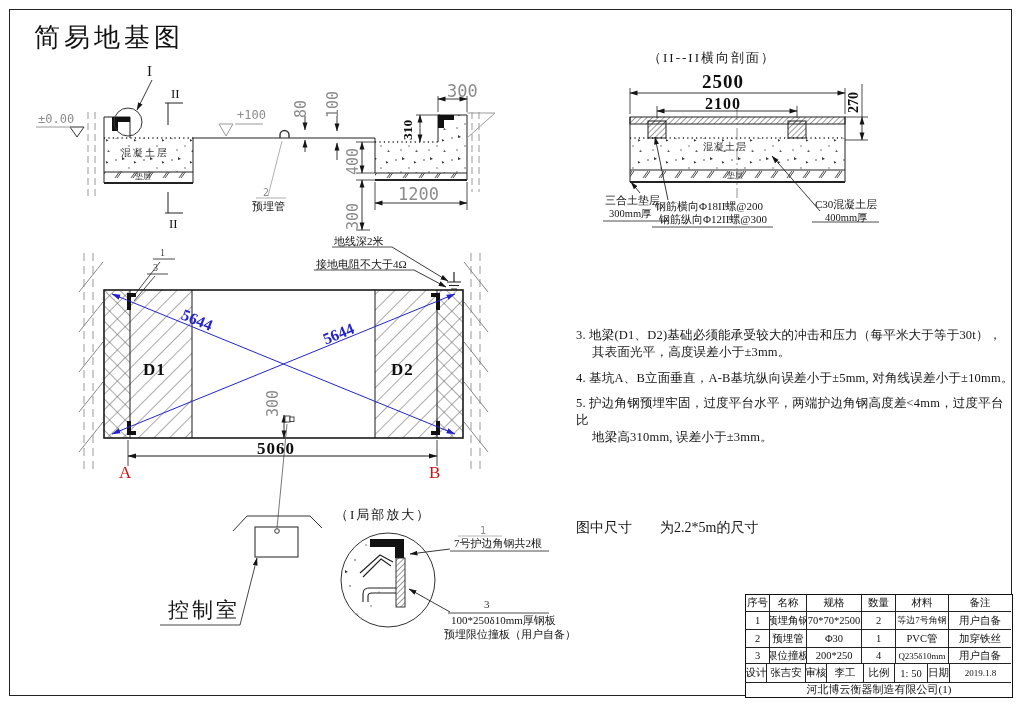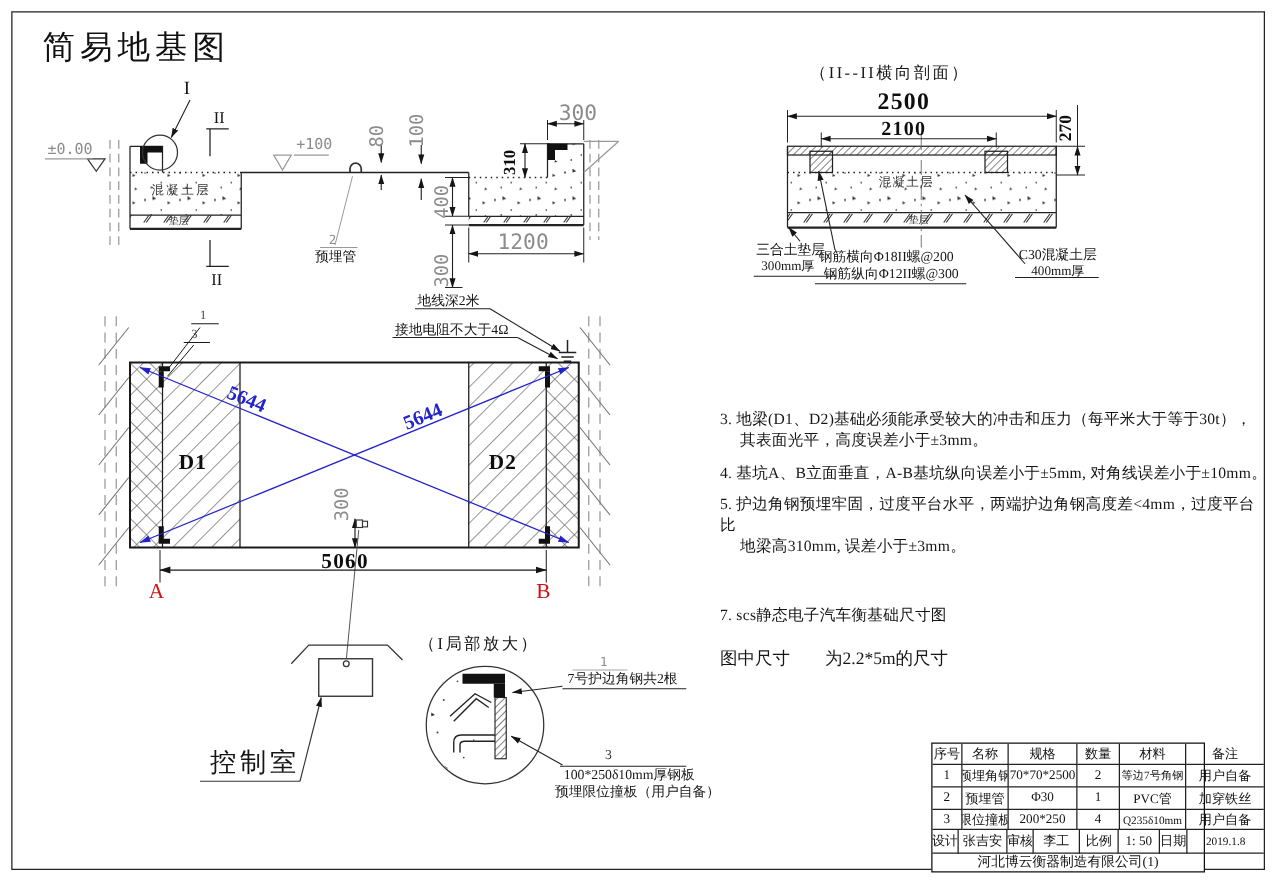--- a/index.html
+++ b/index.html
@@ -8,21 +8,21 @@
   .frame{position:absolute;left:9px;top:9px;width:1003px;height:687px;border:1.6px solid #222;box-sizing:border-box;}
   svg{position:absolute;left:0;top:0;}
   .t{position:absolute;white-space:pre-line;line-height:1.22;color:#151515;}
   .dim{font-family:"DejaVu Sans Mono",monospace;color:#8c8c8c;}
   .dimb{font-family:"Liberation Serif",serif;font-weight:700;color:#0e0e0e;}
   .r90{transform:rotate(-90deg);transform-origin:0 0;}
   .blue{color:#2323cc;}
   .red{color:#cc1414;font-weight:400;}
   .note{width:438px;font-size:12.5px;line-height:17px;letter-spacing:.2px;}
   
-  #ptable{position:absolute;left:745px;top:594px;width:219px;height:104px;border:1.6px solid #111;
+  #ptable{position:absolute;left:745px;top:594px;width:268px;height:104px;border:1.6px solid #111;
           box-sizing:border-box;font-size:10.5px;color:#111;background:#fff;}
   .trow{display:grid;grid-template-columns:24px 37px 55px 34px 53px 62px;}
   .trow2{display:grid;grid-template-columns:21px 39px 21px 37px 31px 33px 22px 61px;}
   .tc{border-right:1px solid #222;border-bottom:1px solid #222;display:flex;align-items:center;
       justify-content:center;overflow:hidden;white-space:nowrap;}
   .trow .tc:last-child,.trow2 .tc:last-child{border-right:none;}
   .tcompany{display:flex;align-items:center;justify-content:center;font-size:11px;height:13px;}
   .sm{font-size:9px;}
 </style>
 </head>
@@ -254,21 +254,20 @@
   <div class="t" style="left:655px;top:200px;font-size:11px">钢筋横向Φ18II螺@200</div>
   <div class="t" style="left:659px;top:213px;font-size:11px">钢筋纵向Φ12II螺@300</div>
   <div class="t" style="left:815px;top:198px;font-size:11px">C30混凝土层</div>
   <div class="t" style="left:825px;top:212px;font-size:10.5px">400mm厚</div>
 
   <div class="t note" style="left:576px;top:327px">3. 地梁(D1、D2)基础必须能承受较大的冲击和压力（每平米大于等于30t），
 　 其表面光平，高度误差小于±3mm。</div>
   <div class="t note" style="left:576px;top:370px">4. 基坑A、B立面垂直，A-B基坑纵向误差小于±5mm, 对角线误差小于±10mm。</div>
   <div class="t note" style="left:576px;top:395px">5. 护边角钢预埋牢固，过度平台水平，两端护边角钢高度差&lt;4mm，过度平台比
 　 地梁高310mm, 误差小于±3mm。</div>
-  <div class="t note" style="left:576px;top:484px">7. scs静态电子汽车衡基础尺寸图</div>
   <div class="t" style="left:576px;top:519px;font-size:14px">图中尺寸　　为2.2*5m的尺寸</div>
 
   <div id="ptable">
     <div class="trow" style="height:17px">
       <div class="tc">序号</div>
       <div class="tc">名称</div>
       <div class="tc">规格</div>
       <div class="tc">数量</div>
       <div class="tc">材料</div>
       <div class="tc">备注</div>

